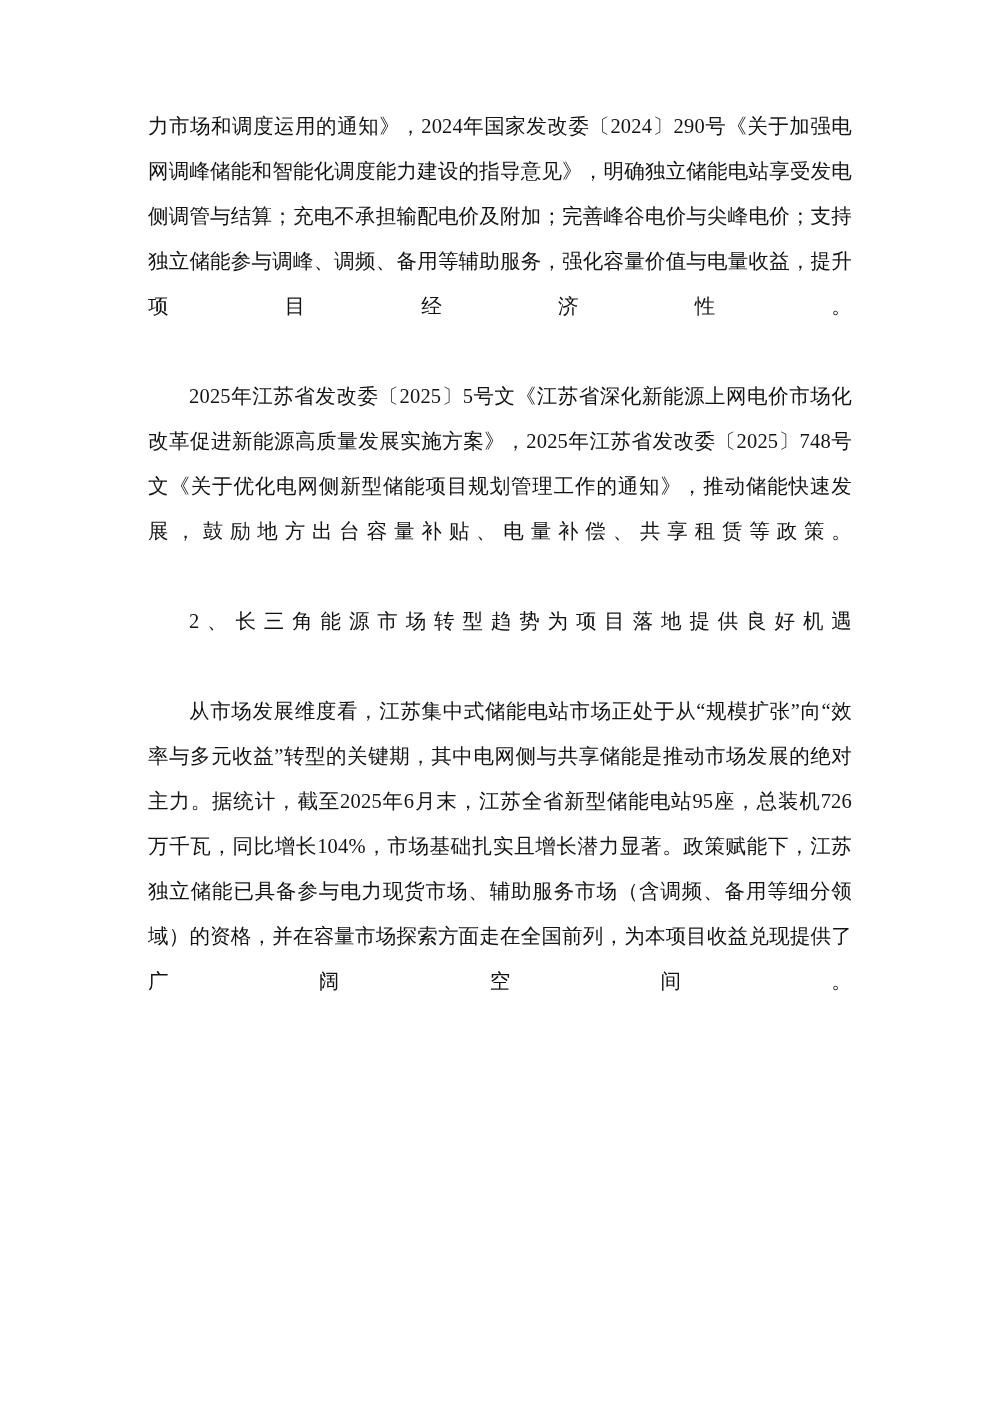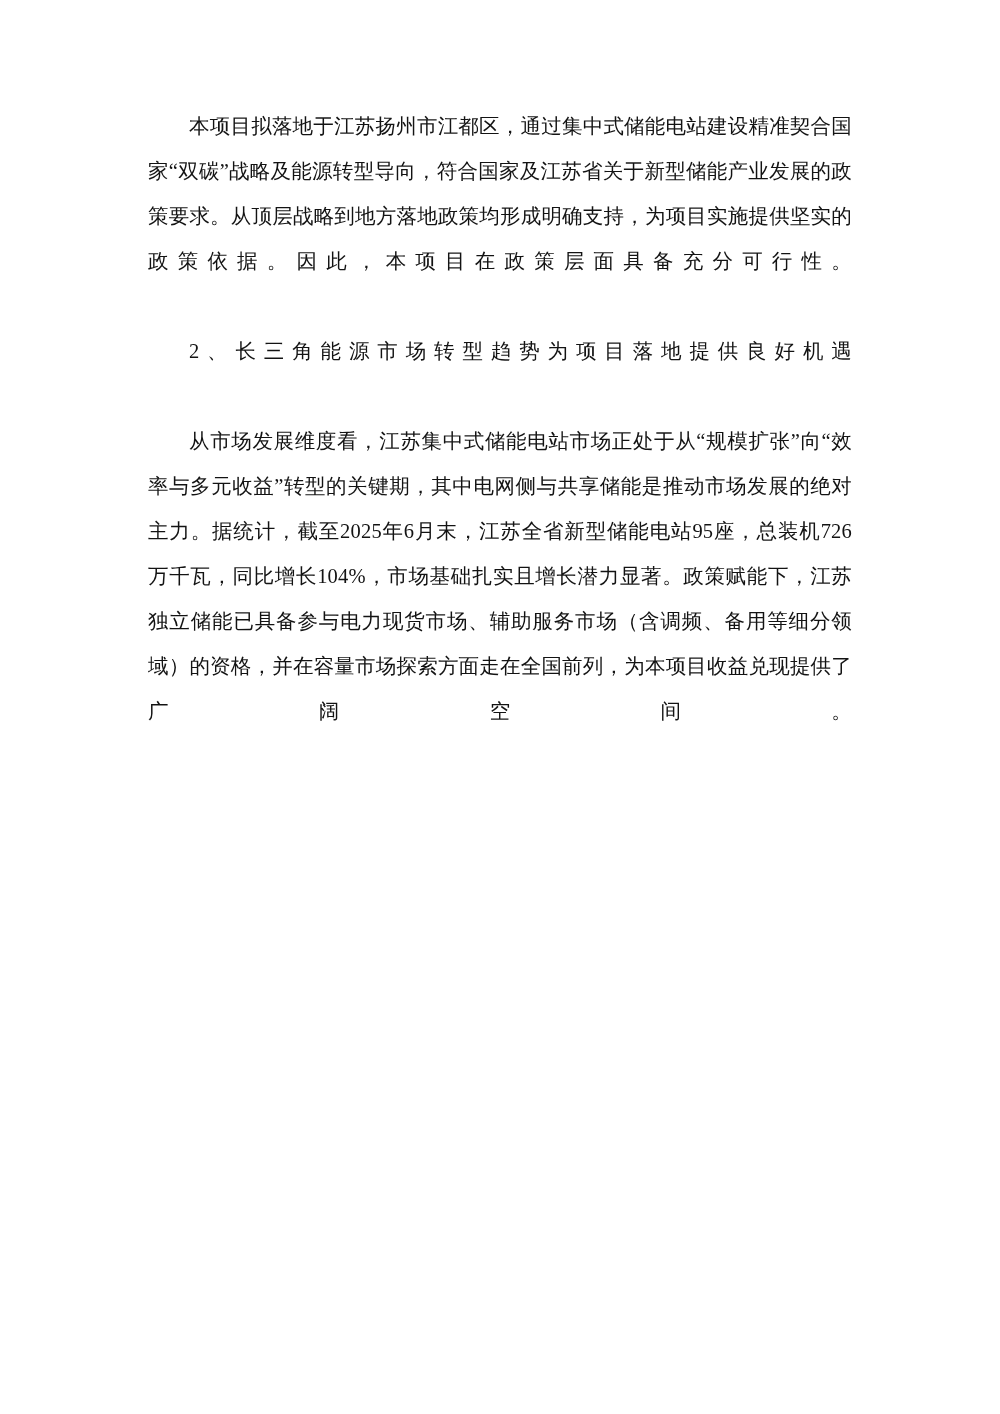--- a/index.html
+++ b/index.html
@@ -46,18 +46,19 @@
     content: "";
     display: inline-block;
     width: 100%;
   }
 </style>
 </head>
 <body>
 
 <div class="page">
   <div class="doc-body">
-    <p class="para indent">本项目拟落地于江苏扬州市江都区，通过集中式储能电站建设精准契合国家“双碳”战略及能源转型导向，符合国家及江苏省关于新型储能产业发展的政策要求。从顶层战略到地方落地政策均形成明确支持，为项目实施提供坚实的政策依据。因此，本项目在政策层面具备充分可行性。</p>
+    <p class="para">力市场和调度运用的通知》，2024年国家发改委〔2024〕290号《关于加强电网调峰储能和智能化调度能力建设的指导意见》，明确独立储能电站享受发电侧调管与结算；充电不承担输配电价及附加；完善峰谷电价与尖峰电价；支持独立储能参与调峰、调频、备用等辅助服务，强化容量价值与电量收益，提升项目经济性。</p>
+    <p class="para indent">2025年江苏省发改委〔2025〕5号文《江苏省深化新能源上网电价市场化改革促进新能源高质量发展实施方案》，2025年江苏省发改委〔2025〕748号文《关于优化电网侧新型储能项目规划管理工作的通知》，推动储能快速发展，鼓励地方出台容量补贴、电量补偿、共享租赁等政策。</p>
     <p class="para indent bold">2、长三角能源市场转型趋势为项目落地提供良好机遇</p>
     <p class="para indent">从市场发展维度看，江苏集中式储能电站市场正处于从“规模扩张”向“效率与多元收益”转型的关键期，其中电网侧与共享储能是推动市场发展的绝对主力。据统计，截至2025年6月末，江苏全省新型储能电站95座，总装机726万千瓦，同比增长104%，市场基础扎实且增长潜力显著。政策赋能下，江苏独立储能已具备参与电力现货市场、辅助服务市场（含调频、备用等细分领域）的资格，并在容量市场探索方面走在全国前列，为本项目收益兑现提供了广阔空间。</p>
 
   </div>
 </div>
 
 </body></html>

